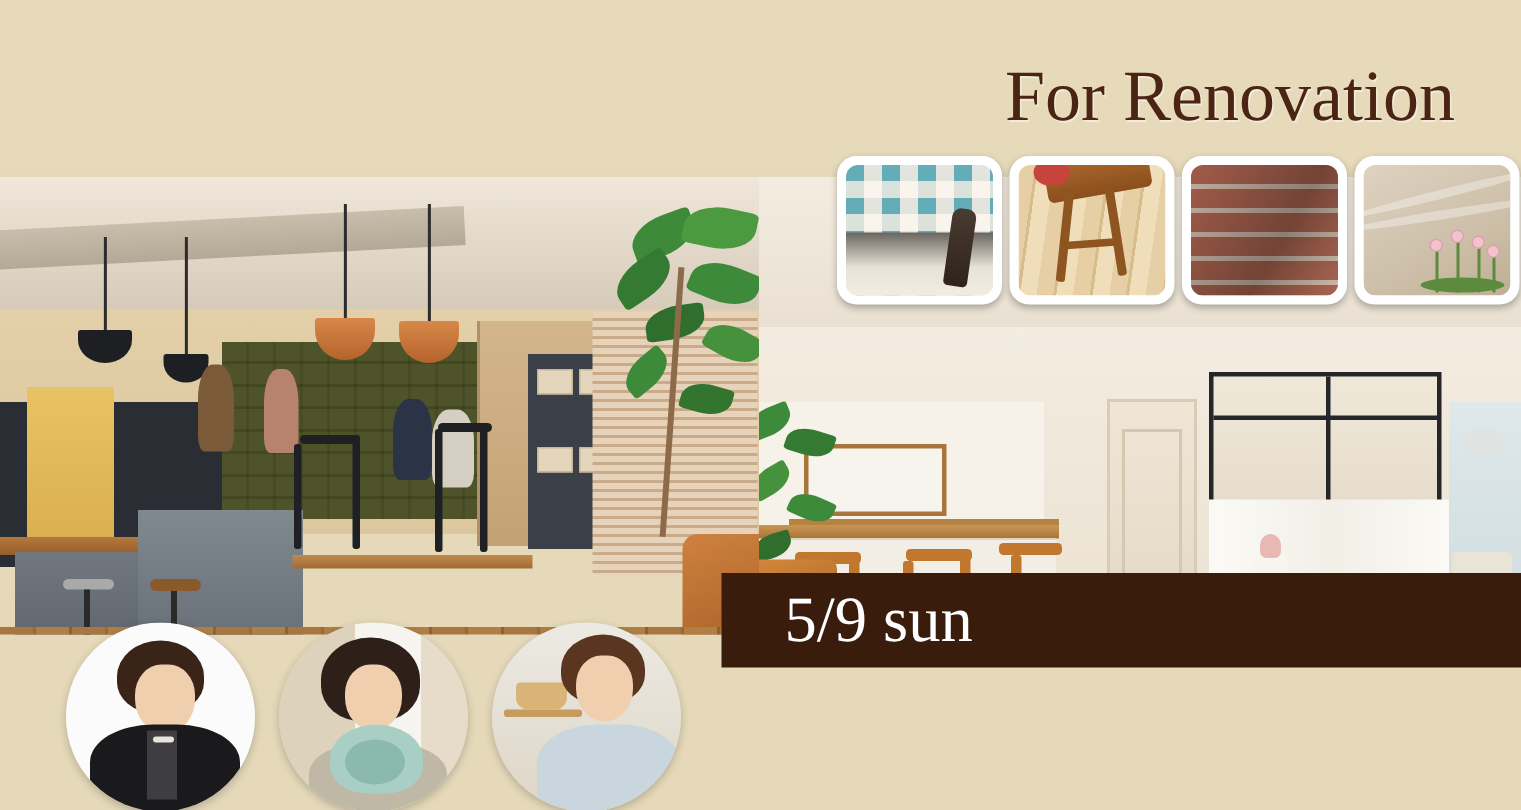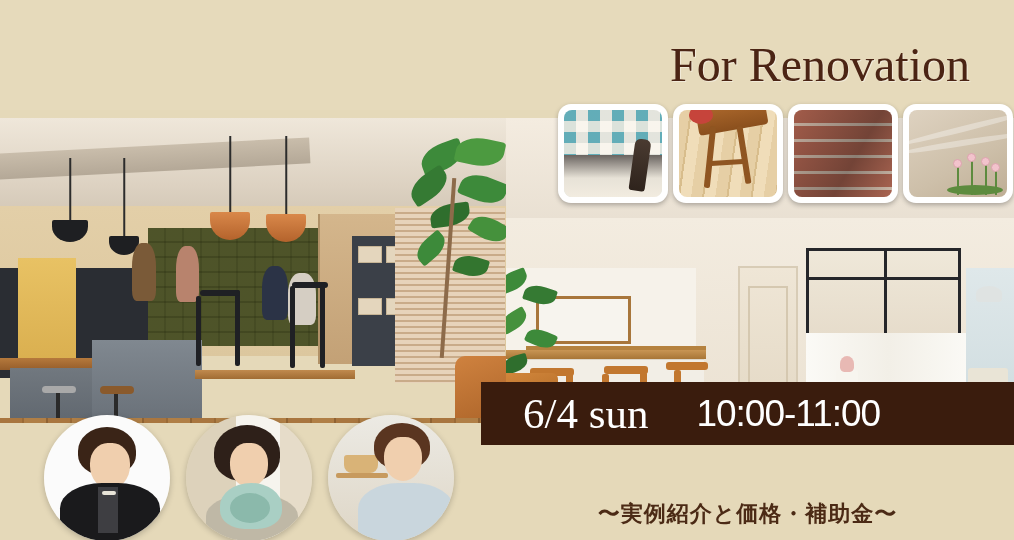--- a/index.html
+++ b/index.html
@@ -575,25 +575,23 @@
           <div class="flower-dot" style="left:20px;top:0px;"></div>
           <div class="flower-dot" style="left:34px;top:4px;"></div>
           <div class="flower-dot" style="left:44px;top:10px;"></div>
           <div style="position:absolute;left:0;bottom:0;width:100%;height:10px;background:#5d8b3e;border-radius:50%;"></div>
         </div>
       </div>
     </div>
   </div>
 
   <div class="date-banner">
-    <span class="date-text">6/4 sun</span>
-    <span class="time-text">10:00-11:00</span>
+    <span class="date-text">5/9 sun</span>
   </div>
 
-  <div class="jp-sub">〜実例紹介と価格・補助金〜</div>
 
   <div class="portrait p1">
     <div class="pbg1"></div>
     <div class="hair" style="left:34px;top:12px;width:58px;height:48px;background:#3a2417;"></div>
     <div class="face" style="left:46px;top:28px;width:40px;height:46px;"></div>
     <div class="body" style="left:16px;top:68px;width:100px;height:60px;background:#1a1a1c;"></div>
     <div style="position:absolute;left:54px;top:72px;width:20px;height:46px;background:#3e3e42;"></div>
     <div style="position:absolute;left:58px;top:76px;width:14px;height:4px;background:#e8e4d8;border-radius:3px;"></div>
   </div>
 

